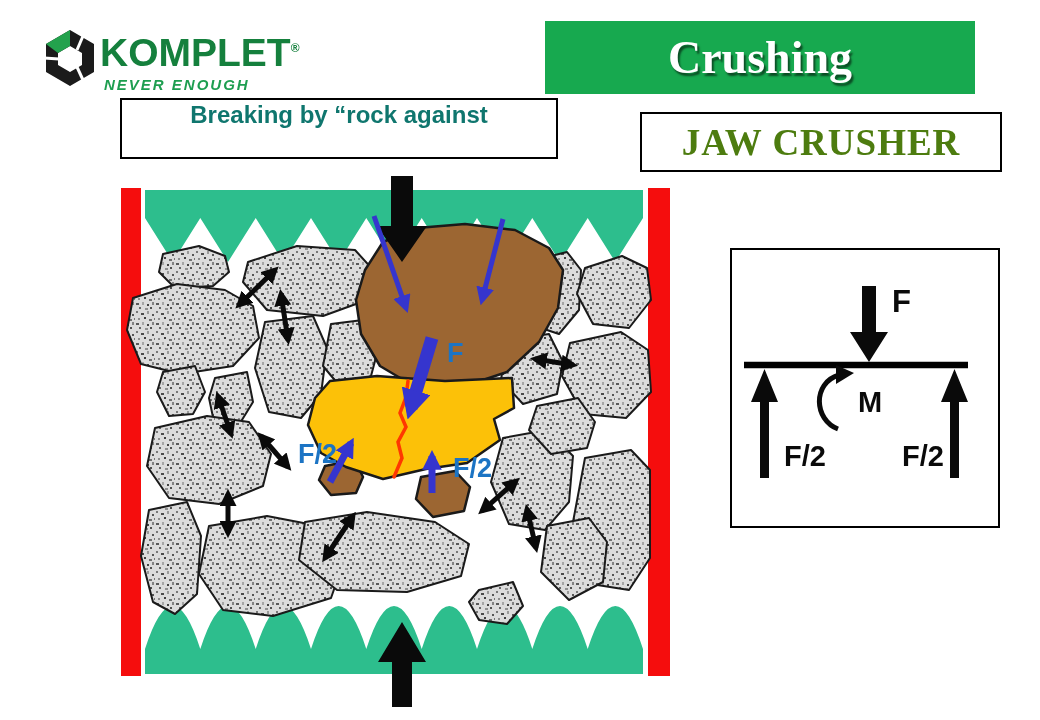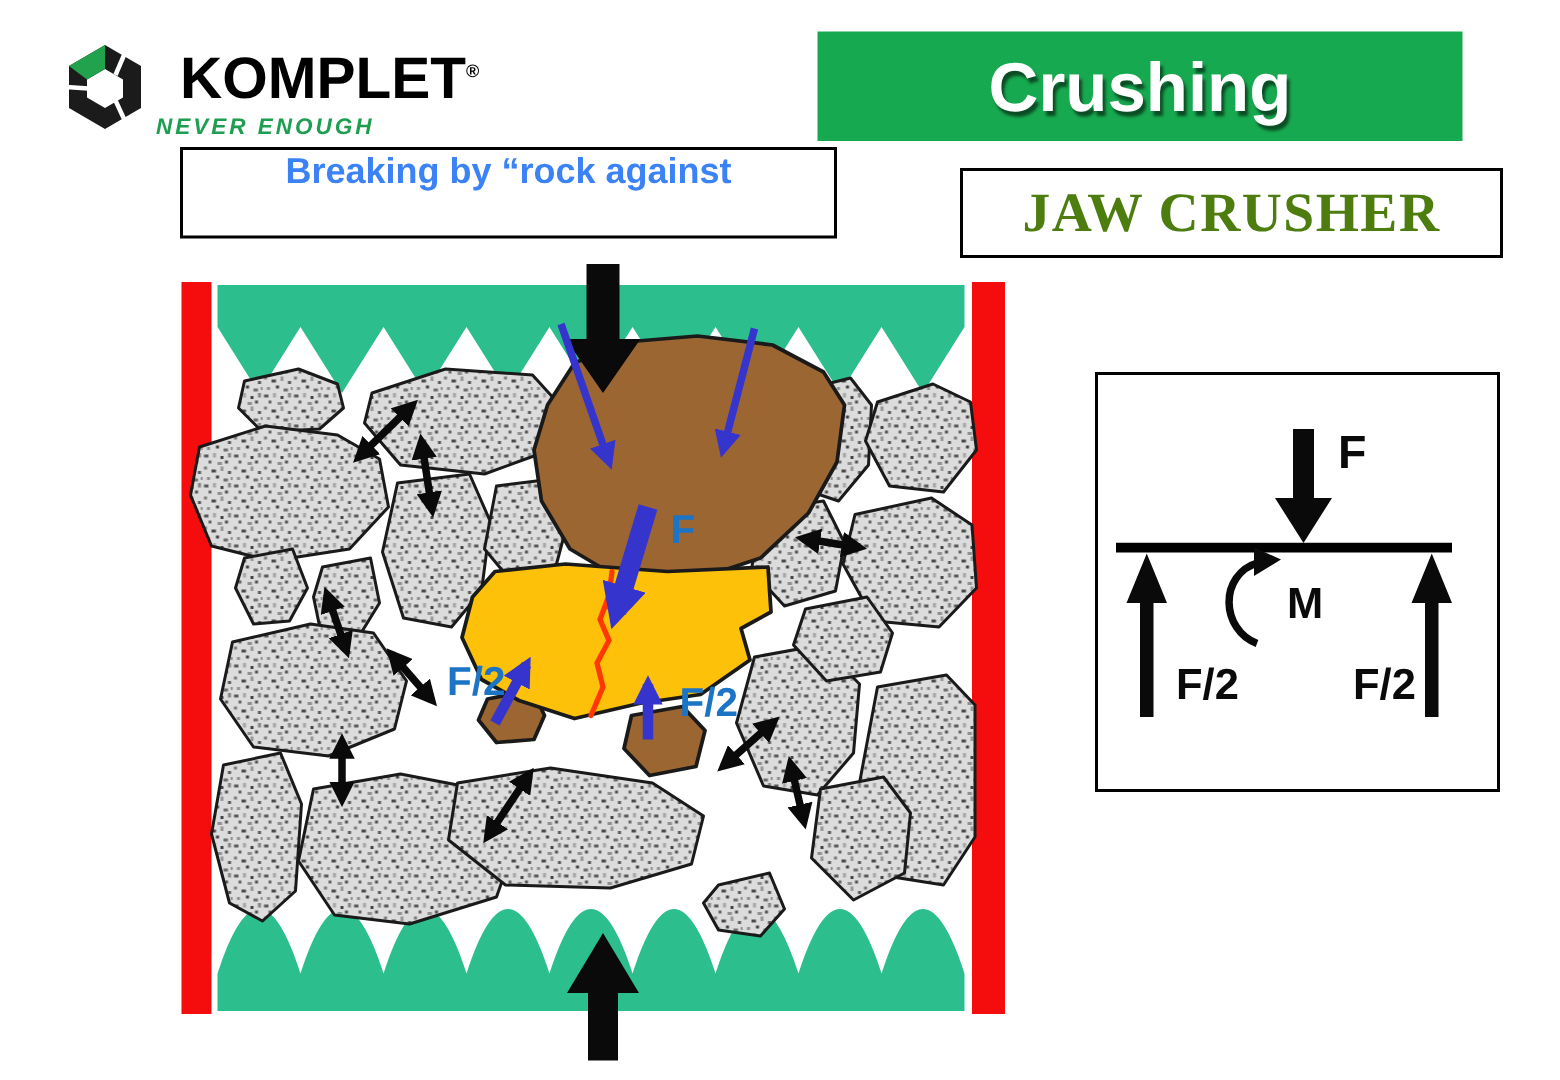--- a/index.html
+++ b/index.html
@@ -4,28 +4,28 @@
 <style>
   html,body{margin:0;padding:0;}
   body{
     width:1040px;height:720px;position:relative;background:#ffffff;
     font-family:"Liberation Sans","DejaVu Sans",sans-serif;overflow:hidden;
   }
   .abs{position:absolute;}
 
   
   #logo-icon{left:38px;top:26px;width:64px;height:64px;}
-  #brand-text{left:120px;top:33px;font-size:39px;font-weight:bold;color:#000000;letter-spacing:0px;line-height:1;}
+  #brand-text{left:100px;top:33px;font-size:39px;font-weight:bold;color:#15803d;letter-spacing:0px;line-height:1;}
   #brand-text sup{font-size:12px;font-weight:bold;}
   #brand-tagline{left:104px;top:76px;font-size:15px;font-weight:bold;font-style:italic;color:#1E9E50;letter-spacing:2px;}
 
   
   #title-banner{
     left:545px;top:21px;width:430px;height:73px;background:#17A94F;
-    display:flex;align-items:center;justify-content:center;
+    display:flex;align-items:center;justify-content:center;font-family:Liberation Serif, serif;
   }
   #title-banner .t{
     color:#ffffff;font-size:46px;font-weight:bold;
     text-shadow:2px 3px 2px rgba(0,0,0,0.55);
   }
 
   
   #machine-box{
     left:640px;top:112px;width:362px;height:60px;border:2px solid #000;background:#fff;
     display:flex;align-items:center;justify-content:center;box-sizing:border-box;
@@ -33,21 +33,21 @@
   #machine-box .t{
     font-family:"Liberation Serif","DejaVu Serif",serif;
     font-size:37px;font-weight:bold;color:#4d7c0f;letter-spacing:1px;
   }
 
   
   #caption-box{
     left:120px;top:98px;width:438px;height:61px;border:2px solid #000;background:#fff;
     box-sizing:border-box;text-align:center;padding-top:1px;
   }
-  #caption-box .l{font-size:24px;font-weight:bold;color:#3b82f6;line-height:28px;}
+  #caption-box .l{font-size:24px;font-weight:bold;color:#0f766e;line-height:28px;}
 
   
   #diagram-svg{left:115px;top:170px;}
   #fbd-box{left:730px;top:248px;width:270px;height:280px;border:2px solid #000;box-sizing:border-box;background:#fff;}
   svg text{font-family:"Liberation Sans","DejaVu Sans",sans-serif;}
 </style>
 </head>
 <body>
 
 <svg id="logo-icon" class="abs" viewBox="0 0 64 64">

